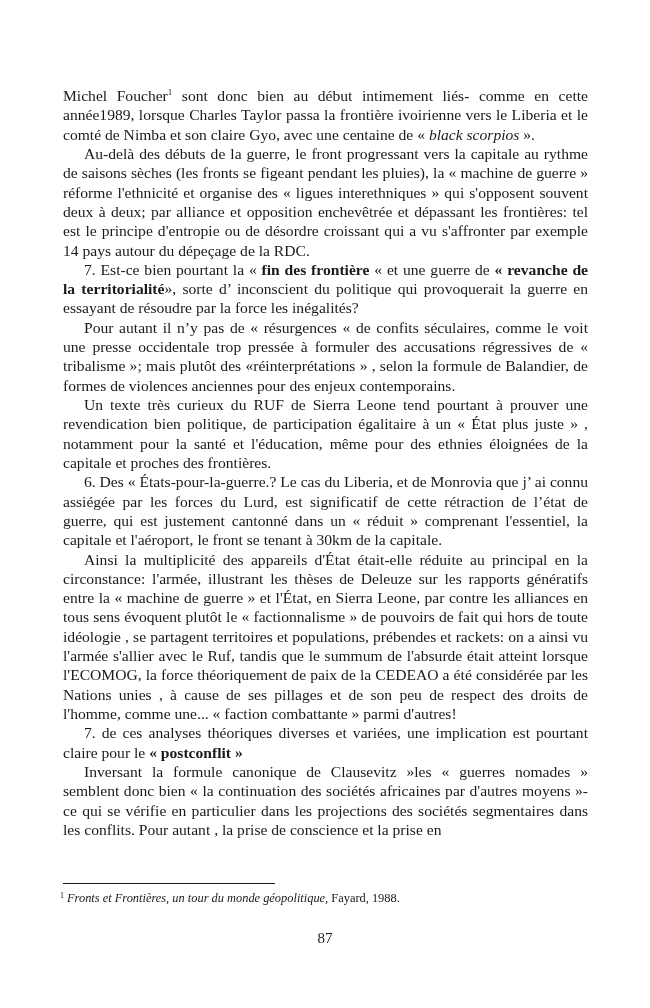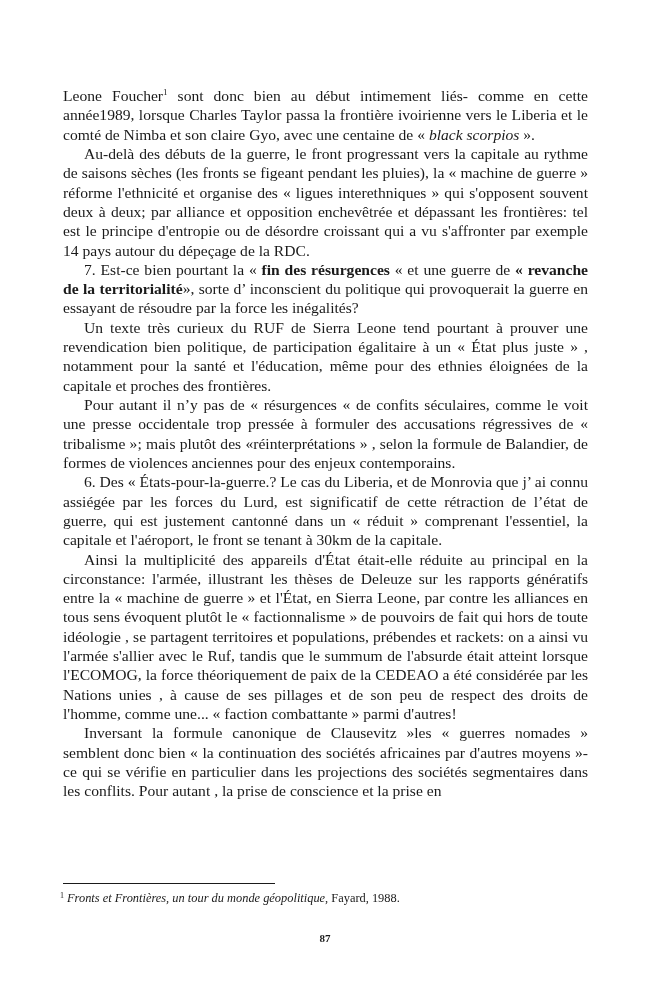--- a/index.html
+++ b/index.html
@@ -60,37 +60,37 @@
       vertical-align: 4px;
       line-height: 0;
       margin-right: 3px;
     }
     .page-number {
       position: absolute;
       left: 0;
       width: 650px;
       top: 929px;
       text-align: center;
-      font-size: 11px;
+      font-size: 15px;
       line-height: 19px;
-      font-weight: bold;
     }
   </style>
 </head>
 <body>
 
 <div class="page">
   <div class="body-text" id="body-text">
-      <p class="noindent"><span>Leone Foucher</span><sup class="fnref">1</sup><span>  sont donc bien au début intimement liés- comme en cette année1989, lorsque Charles Taylor passa la frontière ivoirienne vers le Liberia et le comté de  Nimba et son claire Gyo,  avec une centaine de « </span><i>black scorpios</i><span> ».</span></p>
+      <p class="noindent"><span>Michel Foucher</span><sup class="fnref">1</sup><span>  sont donc bien au début intimement liés- comme en cette année1989, lorsque Charles Taylor passa la frontière ivoirienne vers le Liberia et le comté de  Nimba et son claire Gyo,  avec une centaine de « </span><i>black scorpios</i><span> ».</span></p>
       <p><span>Au-delà des débuts de la guerre, le front progressant vers la capitale au rythme de saisons sèches (les fronts se figeant pendant les pluies), la « machine de guerre » réforme l'ethnicité et organise des « ligues interethniques » qui s'opposent souvent deux à deux; par alliance et opposition enchevêtrée et dépassant les frontières: tel est le principe d'entropie ou de désordre croissant qui a vu s'affronter par exemple 14 pays autour du dépeçage de la RDC.</span></p>
-      <p><span>7. Est-ce bien pourtant la « </span><b>fin des résurgences</b><span> «  et une guerre de </span><b>« revanche de la territorialité</b><span>», sorte d’ inconscient du politique qui provoquerait la guerre en essayant de résoudre par la force les inégalités?</span></p>
+      <p><span>7. Est-ce bien pourtant la « </span><b>fin des frontière</b><span> «  et une guerre de </span><b>« revanche de la territorialité</b><span>», sorte d’ inconscient du politique qui provoquerait la guerre en essayant de résoudre par la force les inégalités?</span></p>
+      <p><span>Pour autant il n’y pas de « résurgences «  de confits séculaires, comme le voit une presse occidentale trop pressée à formuler des accusations régressives de « tribalisme »; mais plutôt des «réinterprétations » , selon la formule de Balandier, de formes de violences anciennes pour des enjeux contemporains.</span></p>
       <p><span>Un texte très curieux du RUF de Sierra Leone tend pourtant à prouver une revendication bien politique, de participation égalitaire à un « État plus juste » , notamment pour la santé et l'éducation, même pour des ethnies éloignées de la capitale et proches des frontières.</span></p>
-      <p><span>Pour autant il n’y pas de « résurgences «  de confits séculaires, comme le voit une presse occidentale trop pressée à formuler des accusations régressives de « tribalisme »; mais plutôt des «réinterprétations » , selon la formule de Balandier, de formes de violences anciennes pour des enjeux contemporains.</span></p>
       <p><span>6. Des « États-pour-la-guerre.? Le cas du Liberia, et de Monrovia que j’ ai connu assiégée par les forces du Lurd, est significatif de cette rétraction de l’état de guerre, qui est justement cantonné dans un « réduit » comprenant l'essentiel, la capitale et l'aéroport, le front se tenant à 30km de la capitale.</span></p>
       <p><span>Ainsi la multiplicité des appareils d'État était-elle réduite au principal en la circonstance: l'armée, illustrant les thèses de Deleuze sur les rapports génératifs entre la « machine de guerre » et l'État, en Sierra Leone, par contre les alliances en tous sens évoquent plutôt le « factionnalisme » de pouvoirs de fait qui hors de toute idéologie , se partagent territoires et populations, prébendes et rackets: on a ainsi vu l'armée  s'allier avec le Ruf, tandis que le summum de l'absurde était atteint lorsque l'ECOMOG, la force théoriquement de paix de la CEDEAO a été considérée par les Nations unies , à cause de ses pillages et de son peu de respect des droits de l'homme, comme une... « faction combattante » parmi d'autres!</span></p>
+      <p><span>7.   de ces analyses théoriques diverses et variées, une implication est pourtant claire pour le </span><b>« postconflit »</b></p>
       <p><span>Inversant la formule canonique de Clausevitz »les « guerres nomades » semblent donc bien « la continuation des sociétés africaines par d'autres moyens »- ce qui se vérifie en particulier dans les projections des sociétés segmentaires dans les conflits. Pour autant , la prise de  conscience et la prise en</span></p>
     </div>
 </div>
 
 <div class="footnote-rule"></div>
 
 <div class="footnote">
   <sup>1</sup><i>Fronts et Frontières, un tour du monde géopolitique</i><span>, Fayard, 1988.</span>
 </div>
 

